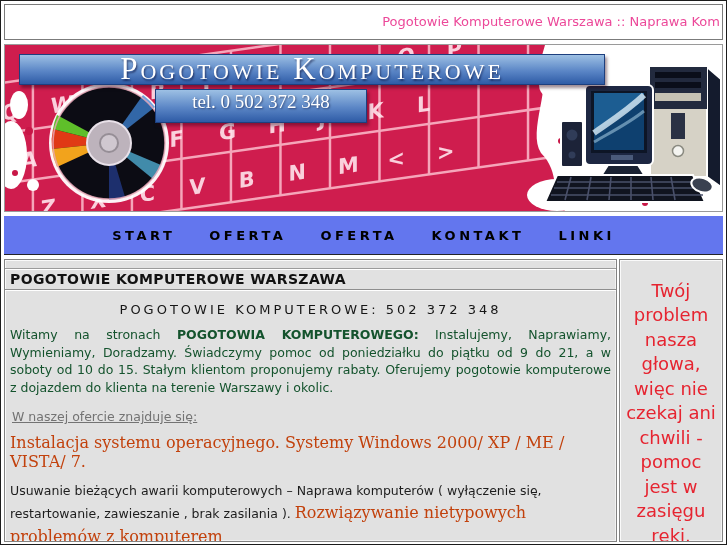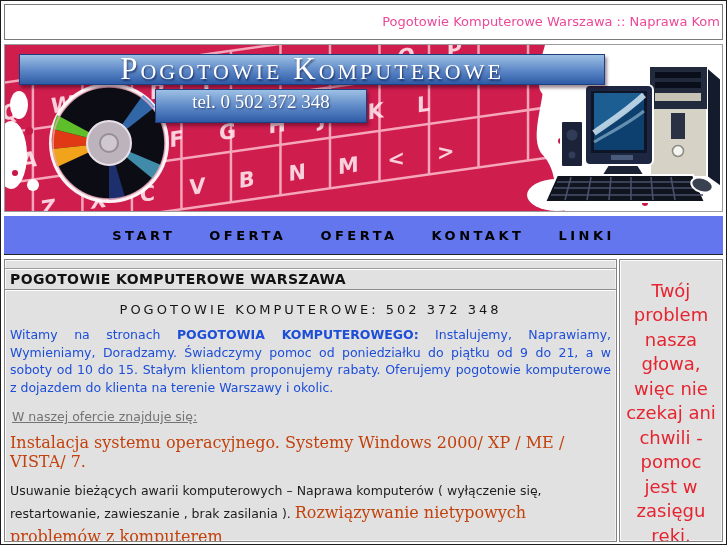--- a/index.html
+++ b/index.html
@@ -58,21 +58,21 @@
   .sidebar{width:104px;flex:none;padding:7px 4px;text-align:center;}
   .main-header{
     margin-top:8px;border-top:1px solid #9b9b9b;border-bottom:1px solid #8e8e8e;
     box-shadow:0 1px 0 #fff,inset 0 1px 0 #fff;
     font-weight:bold;font-size:14px;color:#111;padding:2px 5px 2px 5px;letter-spacing:.4px;
   }
   .phone-line{
     margin:12px 4px 0 4px;text-align:center;font-weight:normal;font-size:13px;
     letter-spacing:3px;color:#161616;
   }
-  .p-intro{margin:9px 5px 12px 5px;font-size:12.5px;line-height:1.4;text-align:justify;color:#1d4ed8;}
+  .p-intro{margin:9px 5px 12px 5px;font-size:12.5px;line-height:1.4;text-align:justify;color:#14532d;}
   .offer-head{margin:13px 5px 0 7px;font-size:12.5px;text-decoration:underline;color:#737373;}
   .serif-big{font-family:"DejaVu Serif","Liberation Serif",serif;font-size:16px;color:#c2410c;}
   .item1{margin:9px 5px 0 5px;}
   .item2{margin:11px 5px 0 5px;font-size:12.5px;line-height:1.5;color:#1d1d1d;}
   
   .side-msg{color:#e62430;font-size:18px;line-height:1.36;font-weight:500;margin-top:12px;}
   .side-msg b{font-weight:bold;}
   .tel-label{margin-top:12px;font-weight:bold;font-size:16px;letter-spacing:1.5px;color:#101010;text-align:right;}
   .tel-number{margin-top:4px;font-weight:bold;font-size:16.5px;letter-spacing:.5px;color:#101010;white-space:nowrap;}
   .badge{

